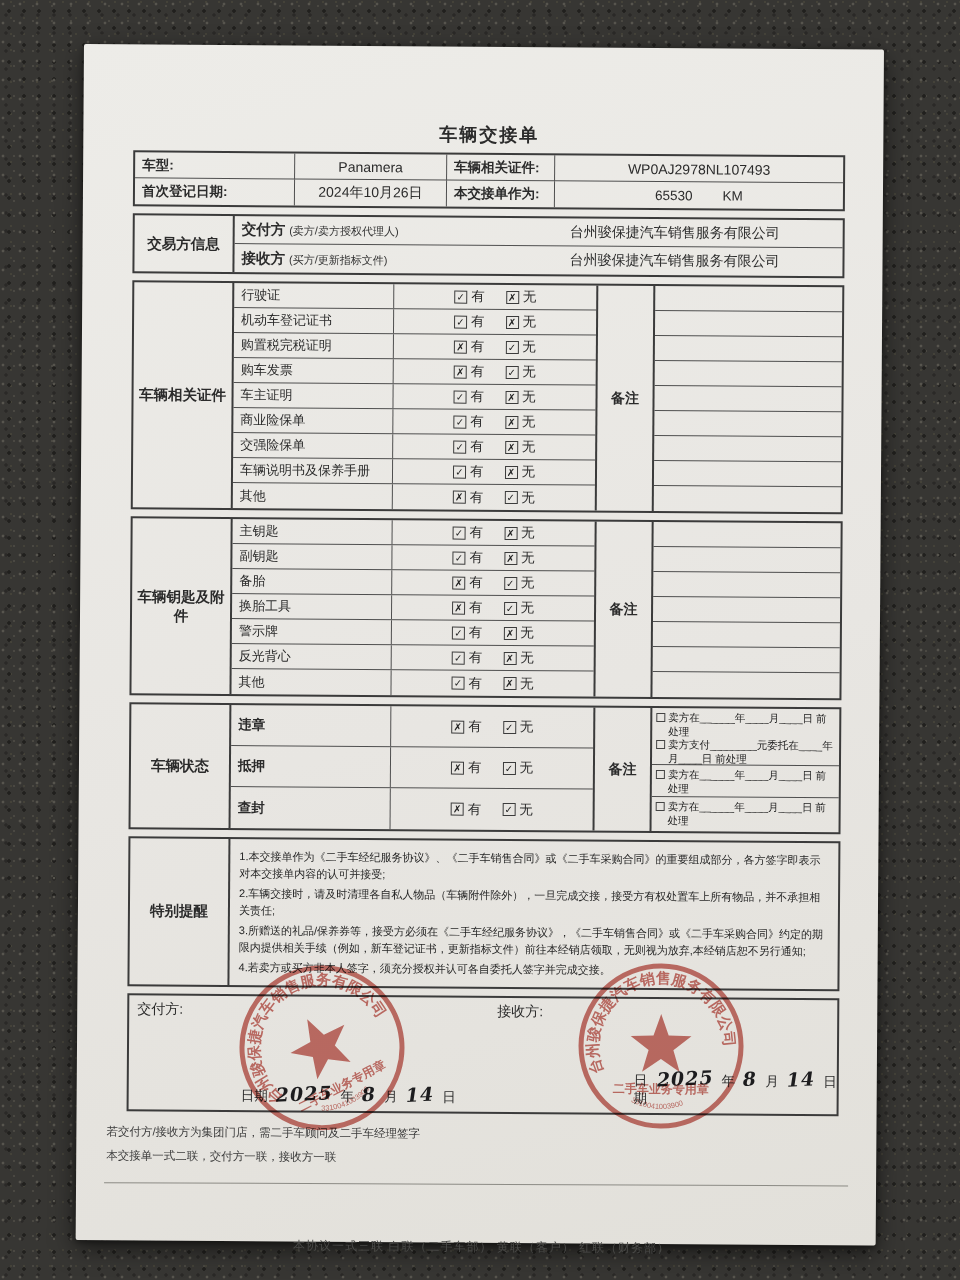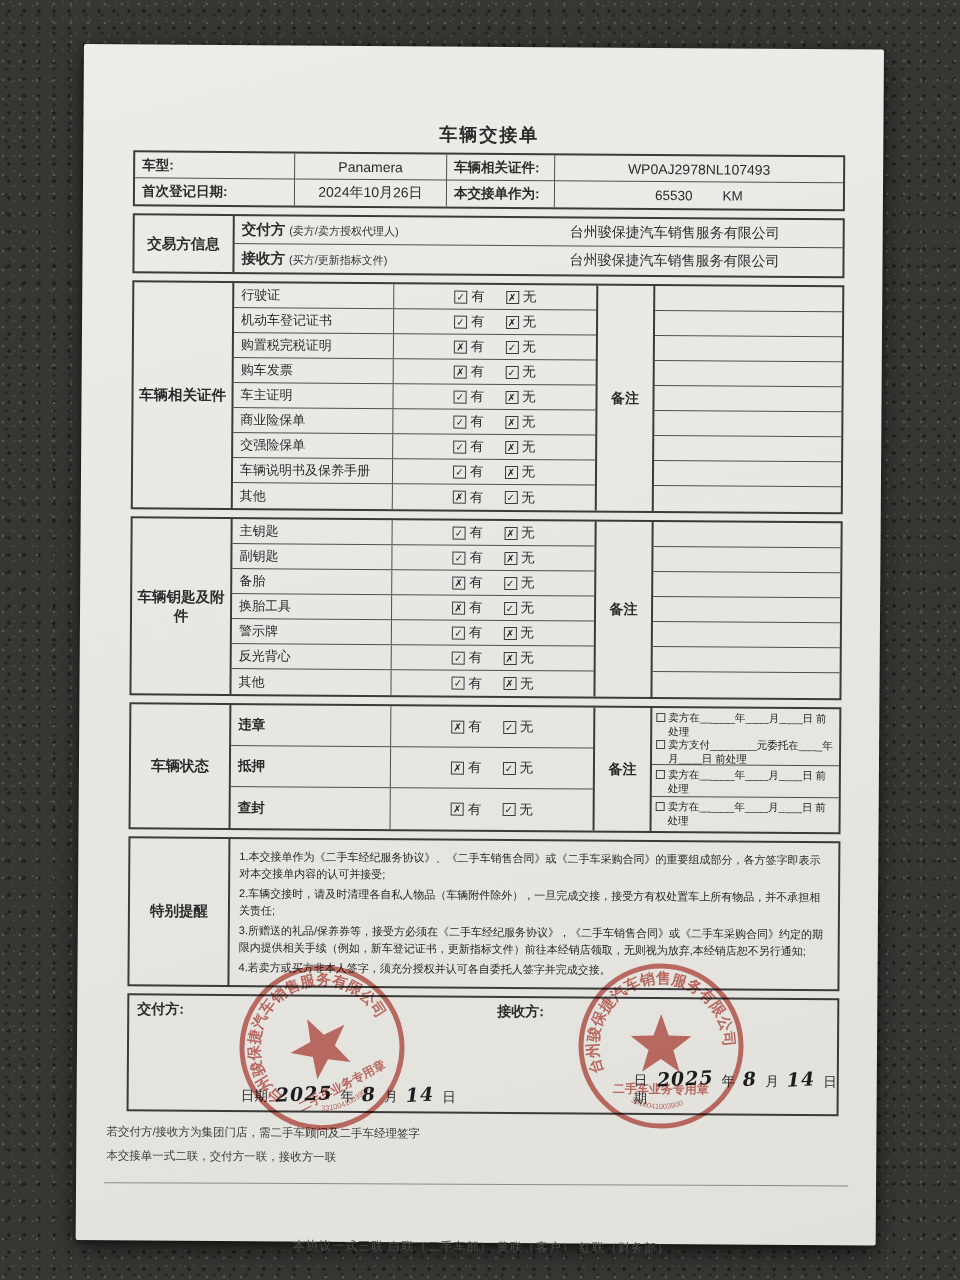--- a/index.html
+++ b/index.html
@@ -59,21 +59,21 @@
   .status .remark-col .srcell:nth-of-type(1){height:57px;}
   .status .remark-col .srcell:nth-of-type(2){height:32px;}
   .status .remark-col .srcell:nth-of-type(3){height:32px;border-bottom:none;}
   .rline{display:flex;gap:3px;align-items:flex-start;}
   .mbox{display:inline-block;width:7px;height:7px;min-width:7px;border:1px solid #444;margin-top:2px;}
   
   .notice-body{flex:1;padding:5px 9px;box-sizing:border-box;}
   .notice-body p{margin:4px 0;font-size:11px;line-height:1.5;color:#262626;}
   
   .sign-box{position:relative;width:712px;height:118px;margin:0 0 0 50px;border:2px solid #3b3b3b;box-sizing:border-box;}
-  .sig-label{position:absolute;top:5px;font-size:14px;font-weight:700;}
+  .sig-label{position:absolute;top:5px;font-size:14px;font-weight:400;}
   .sig-deliver{left:8px;}
   .sig-receive{left:368px;}
   .date-line{position:absolute;bottom:5px;font-size:13.5px;display:flex;align-items:baseline;gap:8px;}
   .date-left{left:112px;}
   .date-right{left:505px;}
   .hw{font-family:"DejaVu Serif","Liberation Serif",serif;font-style:italic;font-size:19px;font-weight:600;letter-spacing:1px;display:inline-block;transform:rotate(-3deg);color:#1c1c1e;}
   .stamp{position:absolute;width:190px;height:190px;opacity:.8;mix-blend-mode:multiply;pointer-events:none;z-index:5;}
   .stamp-left{left:98px;top:-44px;transform:rotate(-28deg);}
   .stamp-right{left:437px;top:-48px;}
   

